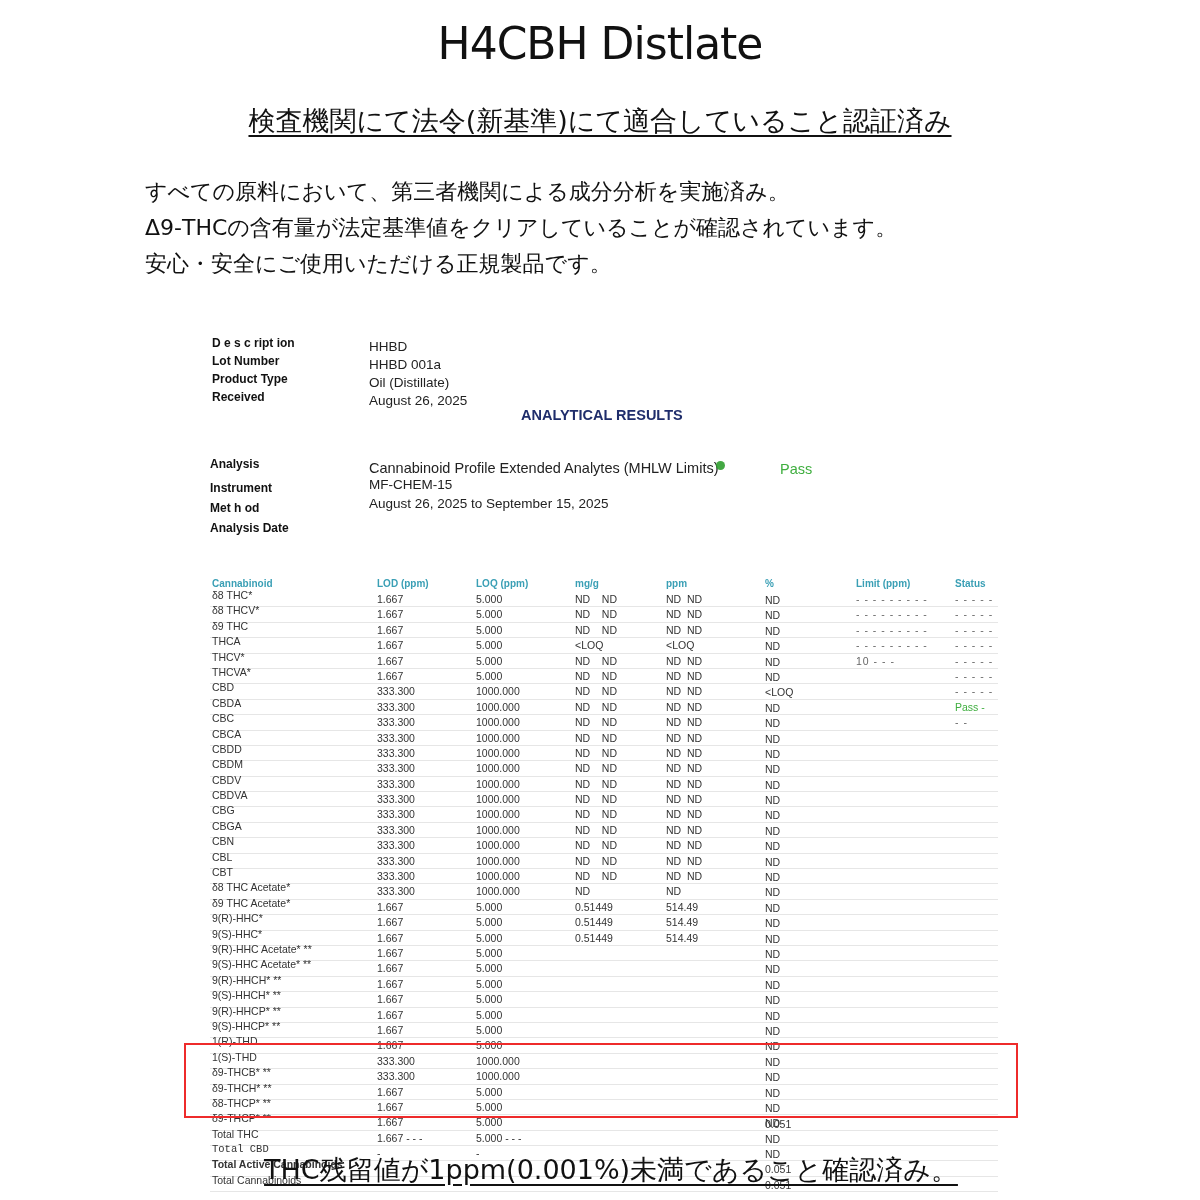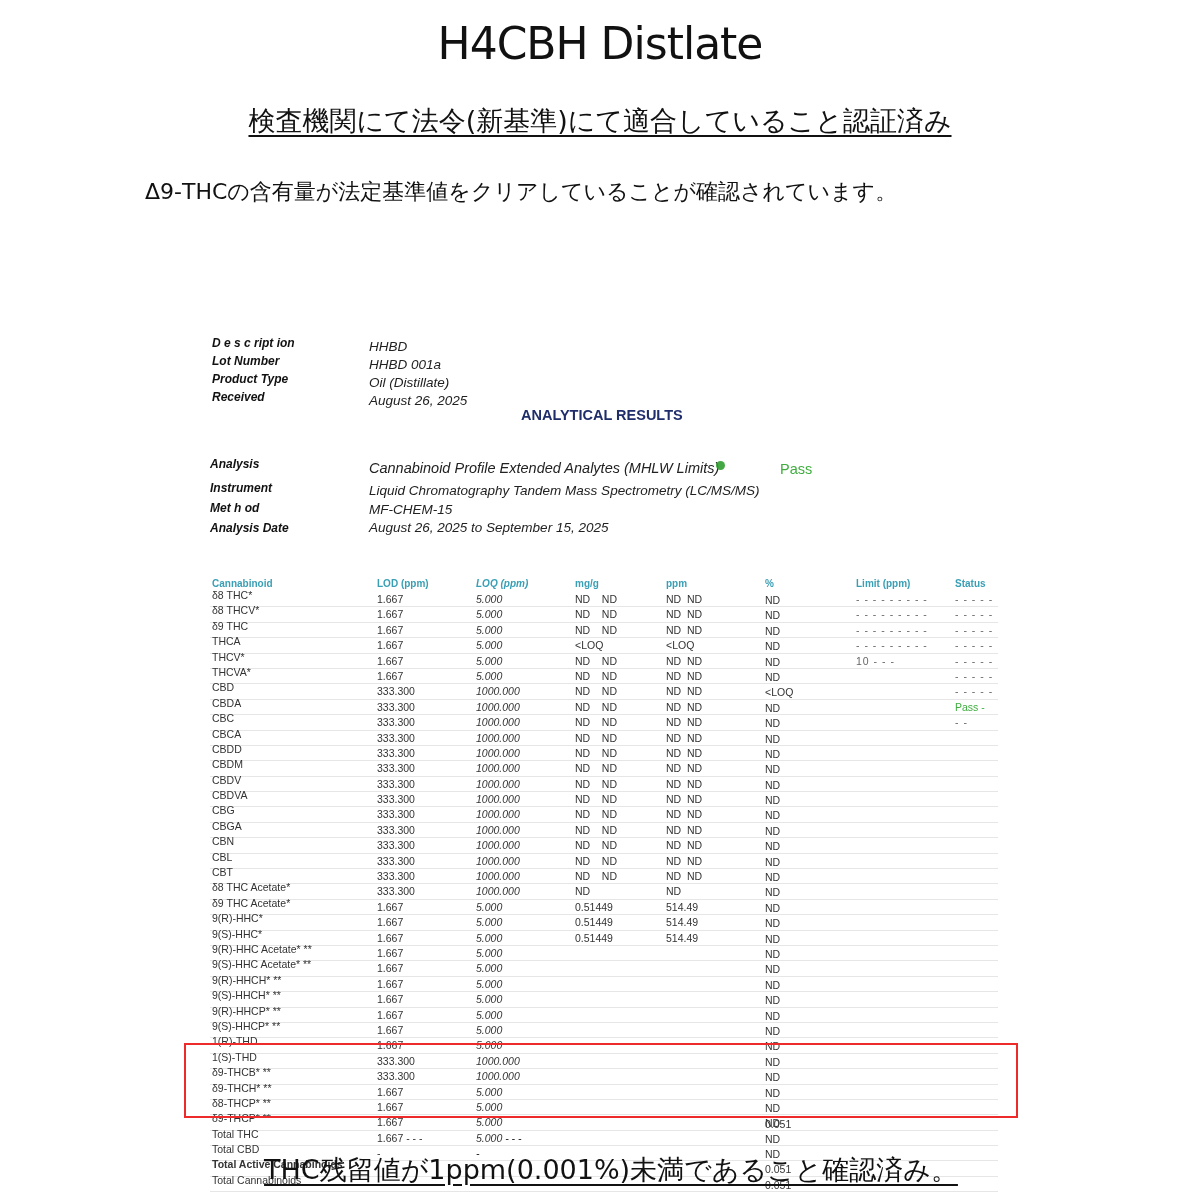--- a/index.html
+++ b/index.html
@@ -7,42 +7,42 @@
          font-family:"DejaVu Sans", sans-serif; color:#111; }
   .title { position:absolute; left:0; width:1200px; top:18px; text-align:center;
            font-family:"DejaVu Sans", sans-serif; font-size:44px; font-weight:400;
            letter-spacing:-1px; color:#111; }
   .subtitle { position:absolute; left:0; width:1200px; top:103px; text-align:center;
               font-size:27px; text-decoration:underline; text-underline-offset:5px; color:#111; }
   .intro { position:absolute; left:145px; top:174px; font-size:22px; line-height:36px; color:#111; }
   .intro div { white-space:nowrap; }
   .intro .indent { padding-left:6px; }
 
-  .meta { position:absolute; font-family:"Liberation Sans", sans-serif;font-style:italic; }
+  .meta { position:absolute; font-family:"Liberation Sans", sans-serif; }
   .meta-labels { left:212px; top:334px; font-size:12px; font-weight:bold; line-height:18px; }
   .meta-values { left:369px; top:338px; font-size:13.5px; line-height:18px; color:#222; }
   .analytical { position:absolute; left:521px; top:407px; font-family:"Liberation Sans", sans-serif;
                 font-size:14.5px; font-weight:bold; color:#1f2d6b; }
   .ana-labels { left:210px; top:454px; font-size:12px; font-weight:bold; line-height:20px; }
   .ana-labels div:nth-child(2) { margin-top:4px; }
   .ana-values { left:369px; top:460px; font-size:14.5px; color:#222; }
   .ana-values .row2 { font-size:13.5px; margin-top:6px; line-height:18.5px; }
   .pass-top { position:absolute; left:780px; top:461px; font-family:"Liberation Sans", sans-serif;
               font-size:14.5px; color:#3fae3f; }
   .green-dot { position:absolute; left:716px; top:461px; width:9px; height:9px; border-radius:50%;
                background:#2f9e2f; opacity:0.9; }
 
   .table { position:absolute; left:210px; top:578px; width:788px;
            font-family:"Liberation Sans", sans-serif; font-size:10.5px; color:#333; }
   .thead { position:relative; height:14px; color:#3a9fb5; font-weight:bold; font-size:10px; }
   .row { position:relative; height:14.4px; border-bottom:1.5px solid #e6e6e6; }
   .cell { position:absolute; top:1px; white-space:nowrap; }
   .c-name { left:2px; top:-3px; }
   .c-lod { left:167px; }
-  .c-loq { left:266px;font-style:italic; }
+  .c-loq { left:266px; }
   .c-mg { left:365px; }
   .c-ppm { left:456px; }
   .c-pct { left:555px; top:2px; }
   .c-lim { left:646px; color:#666; letter-spacing:1px; }
   .c-status { left:745px; color:#666; letter-spacing:1px; }
   .status-pass { color:#3fae3f; letter-spacing:0; }
   .thead .cell { top:0; letter-spacing:0; color:#3a9fb5; }
 
   .red-box { position:absolute; left:184px; top:1043px; width:830px; height:71px;
              border:2.5px solid #ee2b2b; }
@@ -51,21 +51,23 @@
   .footer { position:absolute; left:0; width:1222px; top:1152px; text-align:center;
             font-size:27px; text-decoration:underline; text-underline-offset:5px; color:#111; }
 </style>
 </head>
 <body>
 
 <div class="title">H4CBH Distlate</div>
 <div class="subtitle">検査機関にて法令(新基準)にて適合していること認証済み</div>
 
 <div class="intro">
+  <div>すべての原料において、第三者機関による成分分析を実施済み。</div>
   <div>Δ9-THCの含有量が法定基準値をクリアしていることが確認されています。</div>
+  <div>安心・安全にご使用いただける正規製品です。</div>
 </div>
 
 <div class="meta meta-labels">
   <div>D e s c ript ion</div>
   <div>Lot Number</div>
   <div>Product Type</div>
   <div>Received</div>
 </div>
 <div class="meta meta-values">
   <div>HHBD</div>
@@ -77,21 +79,20 @@
 <div class="analytical">ANALYTICAL RESULTS</div>
 
 <div class="meta ana-labels">
   <div>Analysis</div>
   <div>Instrument</div>
   <div>Met h od</div>
   <div>Analysis Date</div>
 </div>
 <div class="meta ana-values">
   <div>Cannabinoid Profile Extended Analytes (MHLW Limits)</div>
-  <div class="row2">Liquid Chromatography Tandem Mass Spectrometry (LC/MS/MS)</div>
   <div style="font-size:13.5px;line-height:18.5px">MF-CHEM-15</div>
   <div style="font-size:13.5px;line-height:18.5px">August 26, 2025 to September 15, 2025</div>
 </div>
 <div class="green-dot"></div>
 <div class="pass-top">Pass</div>
 
 <div class="table">
   <div class="thead">
     <span class="cell c-name" style="top:0">Cannabinoid</span>
     <span class="cell c-lod">LOD (ppm)</span>
@@ -457,21 +458,21 @@
         <span class="cell c-name" style="white-space: pre;">Total THC</span>
         <span class="cell c-lod" style="white-space: pre;">1.667 - - -</span>
         <span class="cell c-loq" style="white-space: pre;">5.000 - - -</span>
         <span class="cell c-mg" style="white-space: pre;"></span>
         <span class="cell c-ppm" style="white-space: pre;"></span>
         <span class="cell c-pct" style="white-space: pre;">ND</span>
         <span class="cell c-lim" style="white-space: pre;"></span>
         <span class="cell c-status" style="white-space: pre;"></span>
       </div>
       <div class="row">
-        <span class="cell c-name" style="white-space: pre;">Total CBD</span>
+        <span class="cell c-name" style="white-space: pre; font-family: Liberation Mono, monospace;">Total CBD</span>
         <span class="cell c-lod" style="white-space: pre;">-</span>
         <span class="cell c-loq" style="white-space: pre;">-</span>
         <span class="cell c-mg" style="white-space: pre;"></span>
         <span class="cell c-ppm" style="white-space: pre;"></span>
         <span class="cell c-pct" style="white-space: pre;">ND</span>
         <span class="cell c-lim" style="white-space: pre;"></span>
         <span class="cell c-status" style="white-space: pre;"></span>
       </div>
       <div class="row">
         <span class="cell c-name" style="white-space: pre; font-weight: bold;">Total Active Cannabinoids</span>

